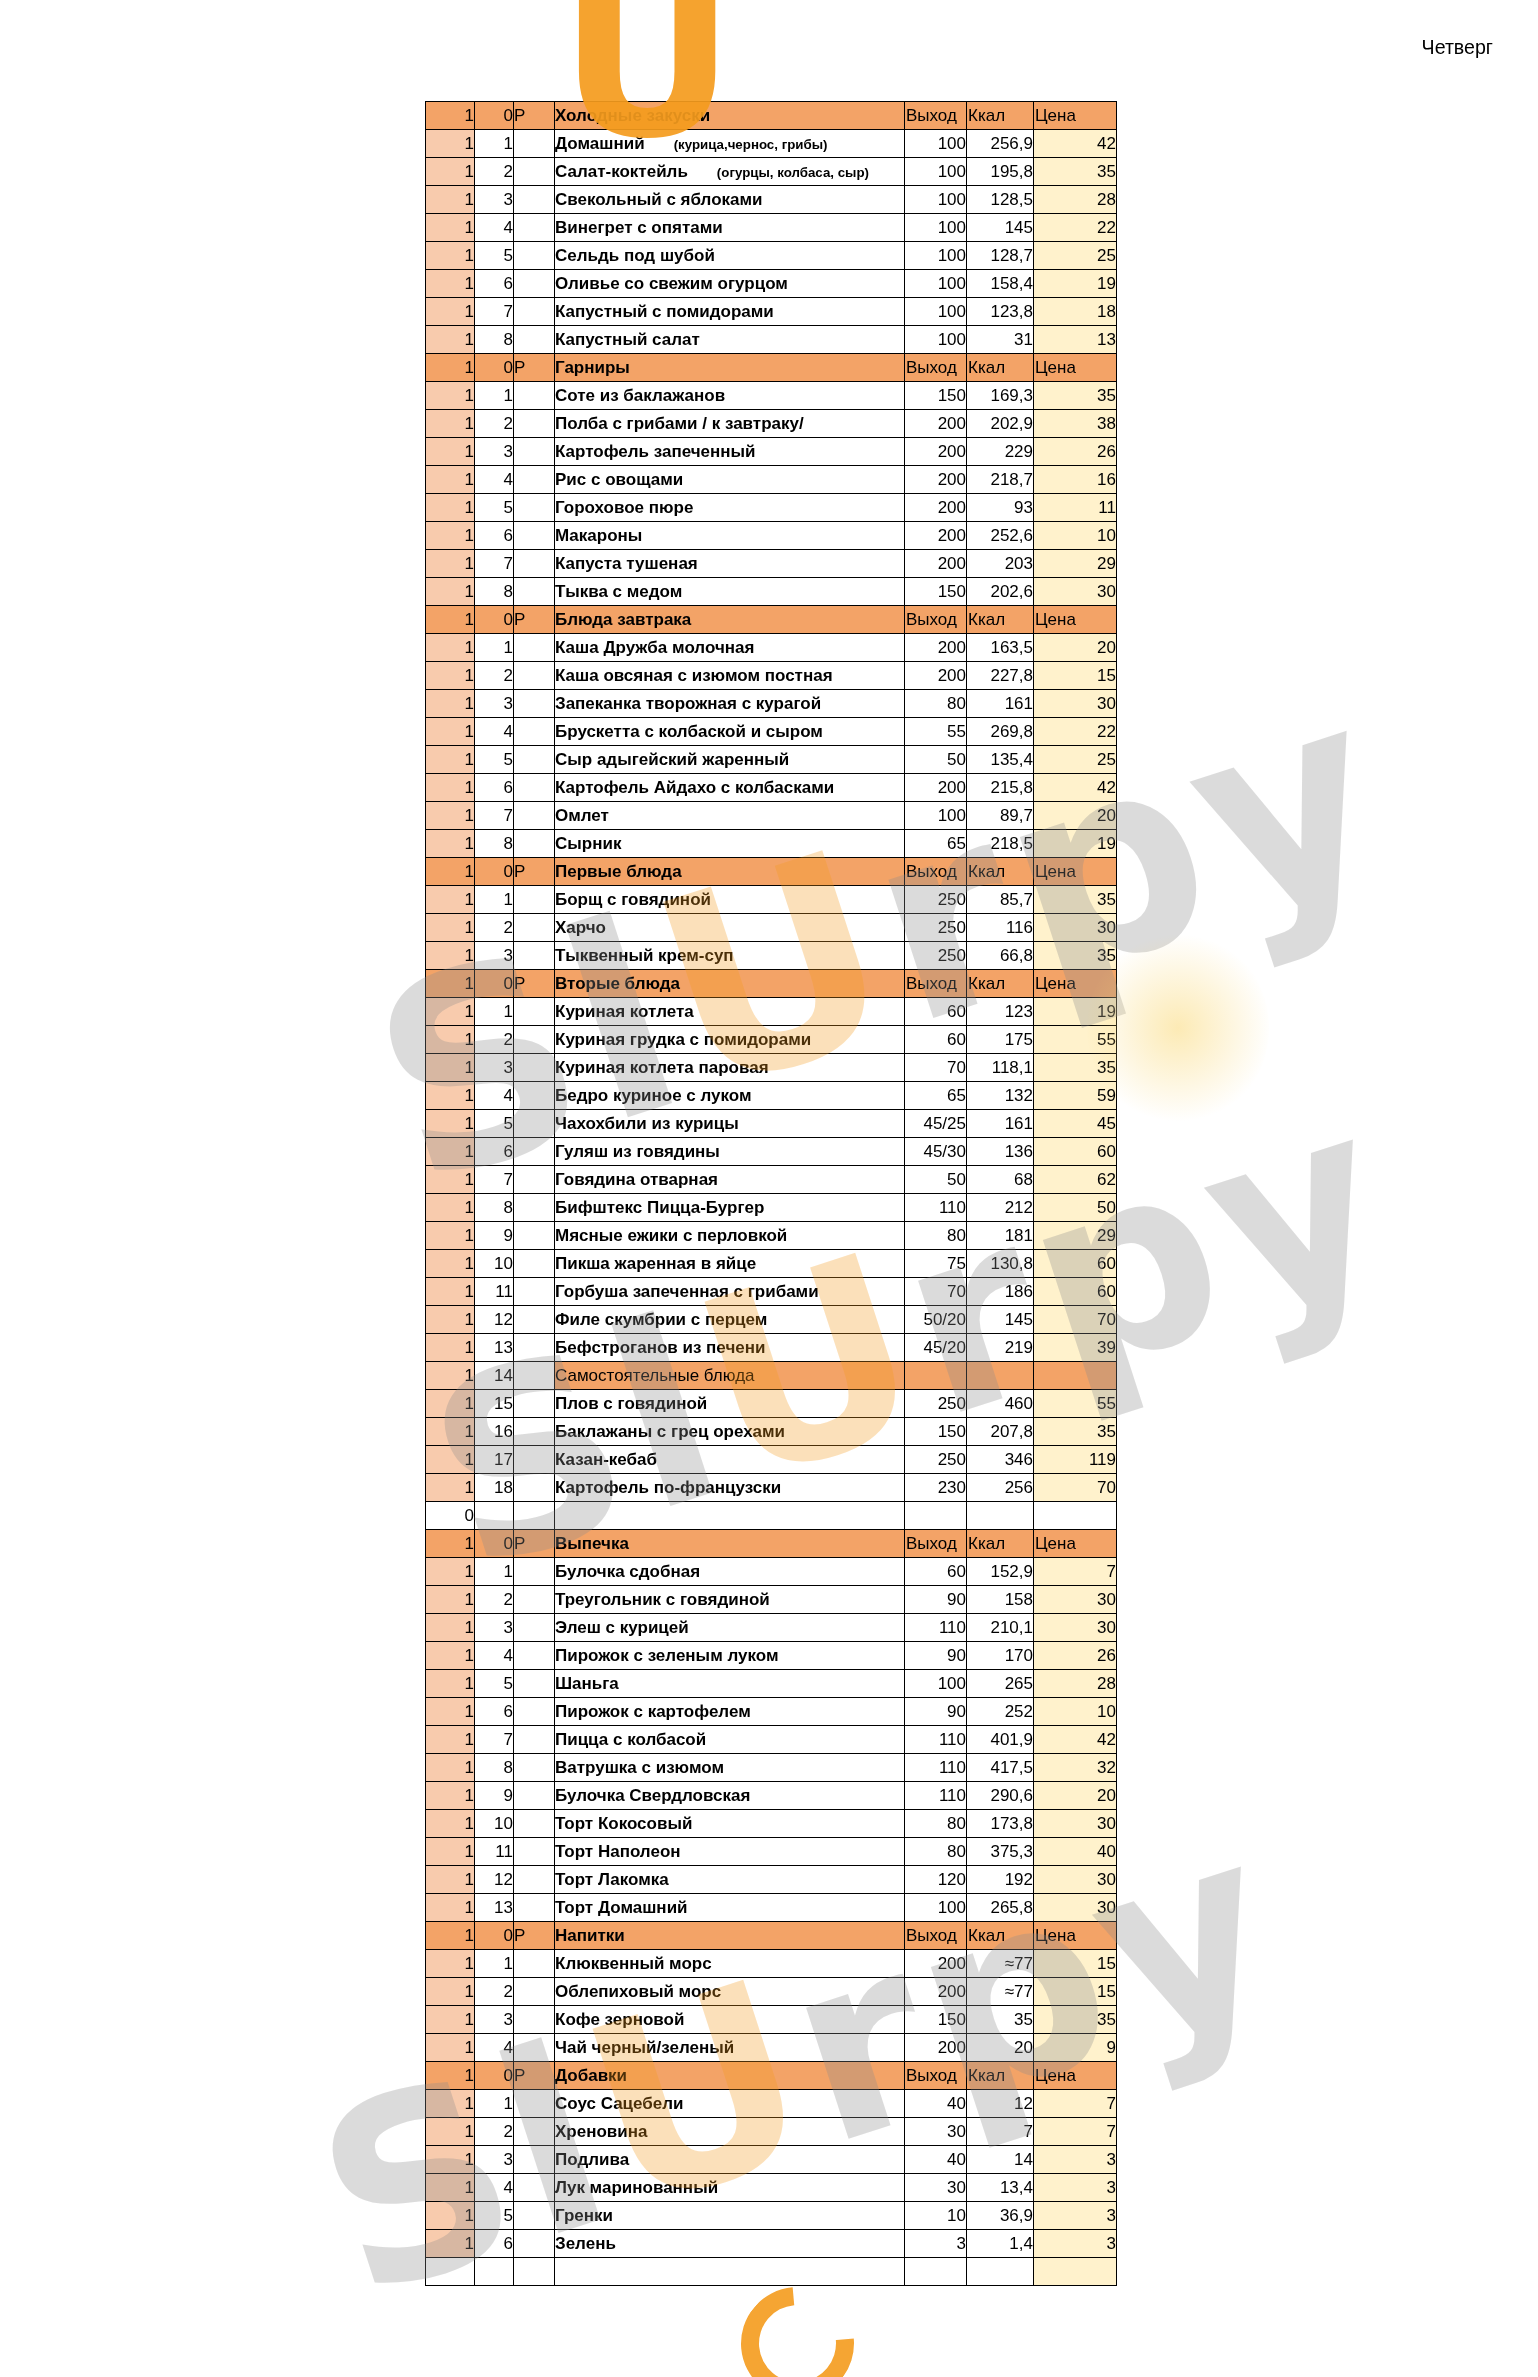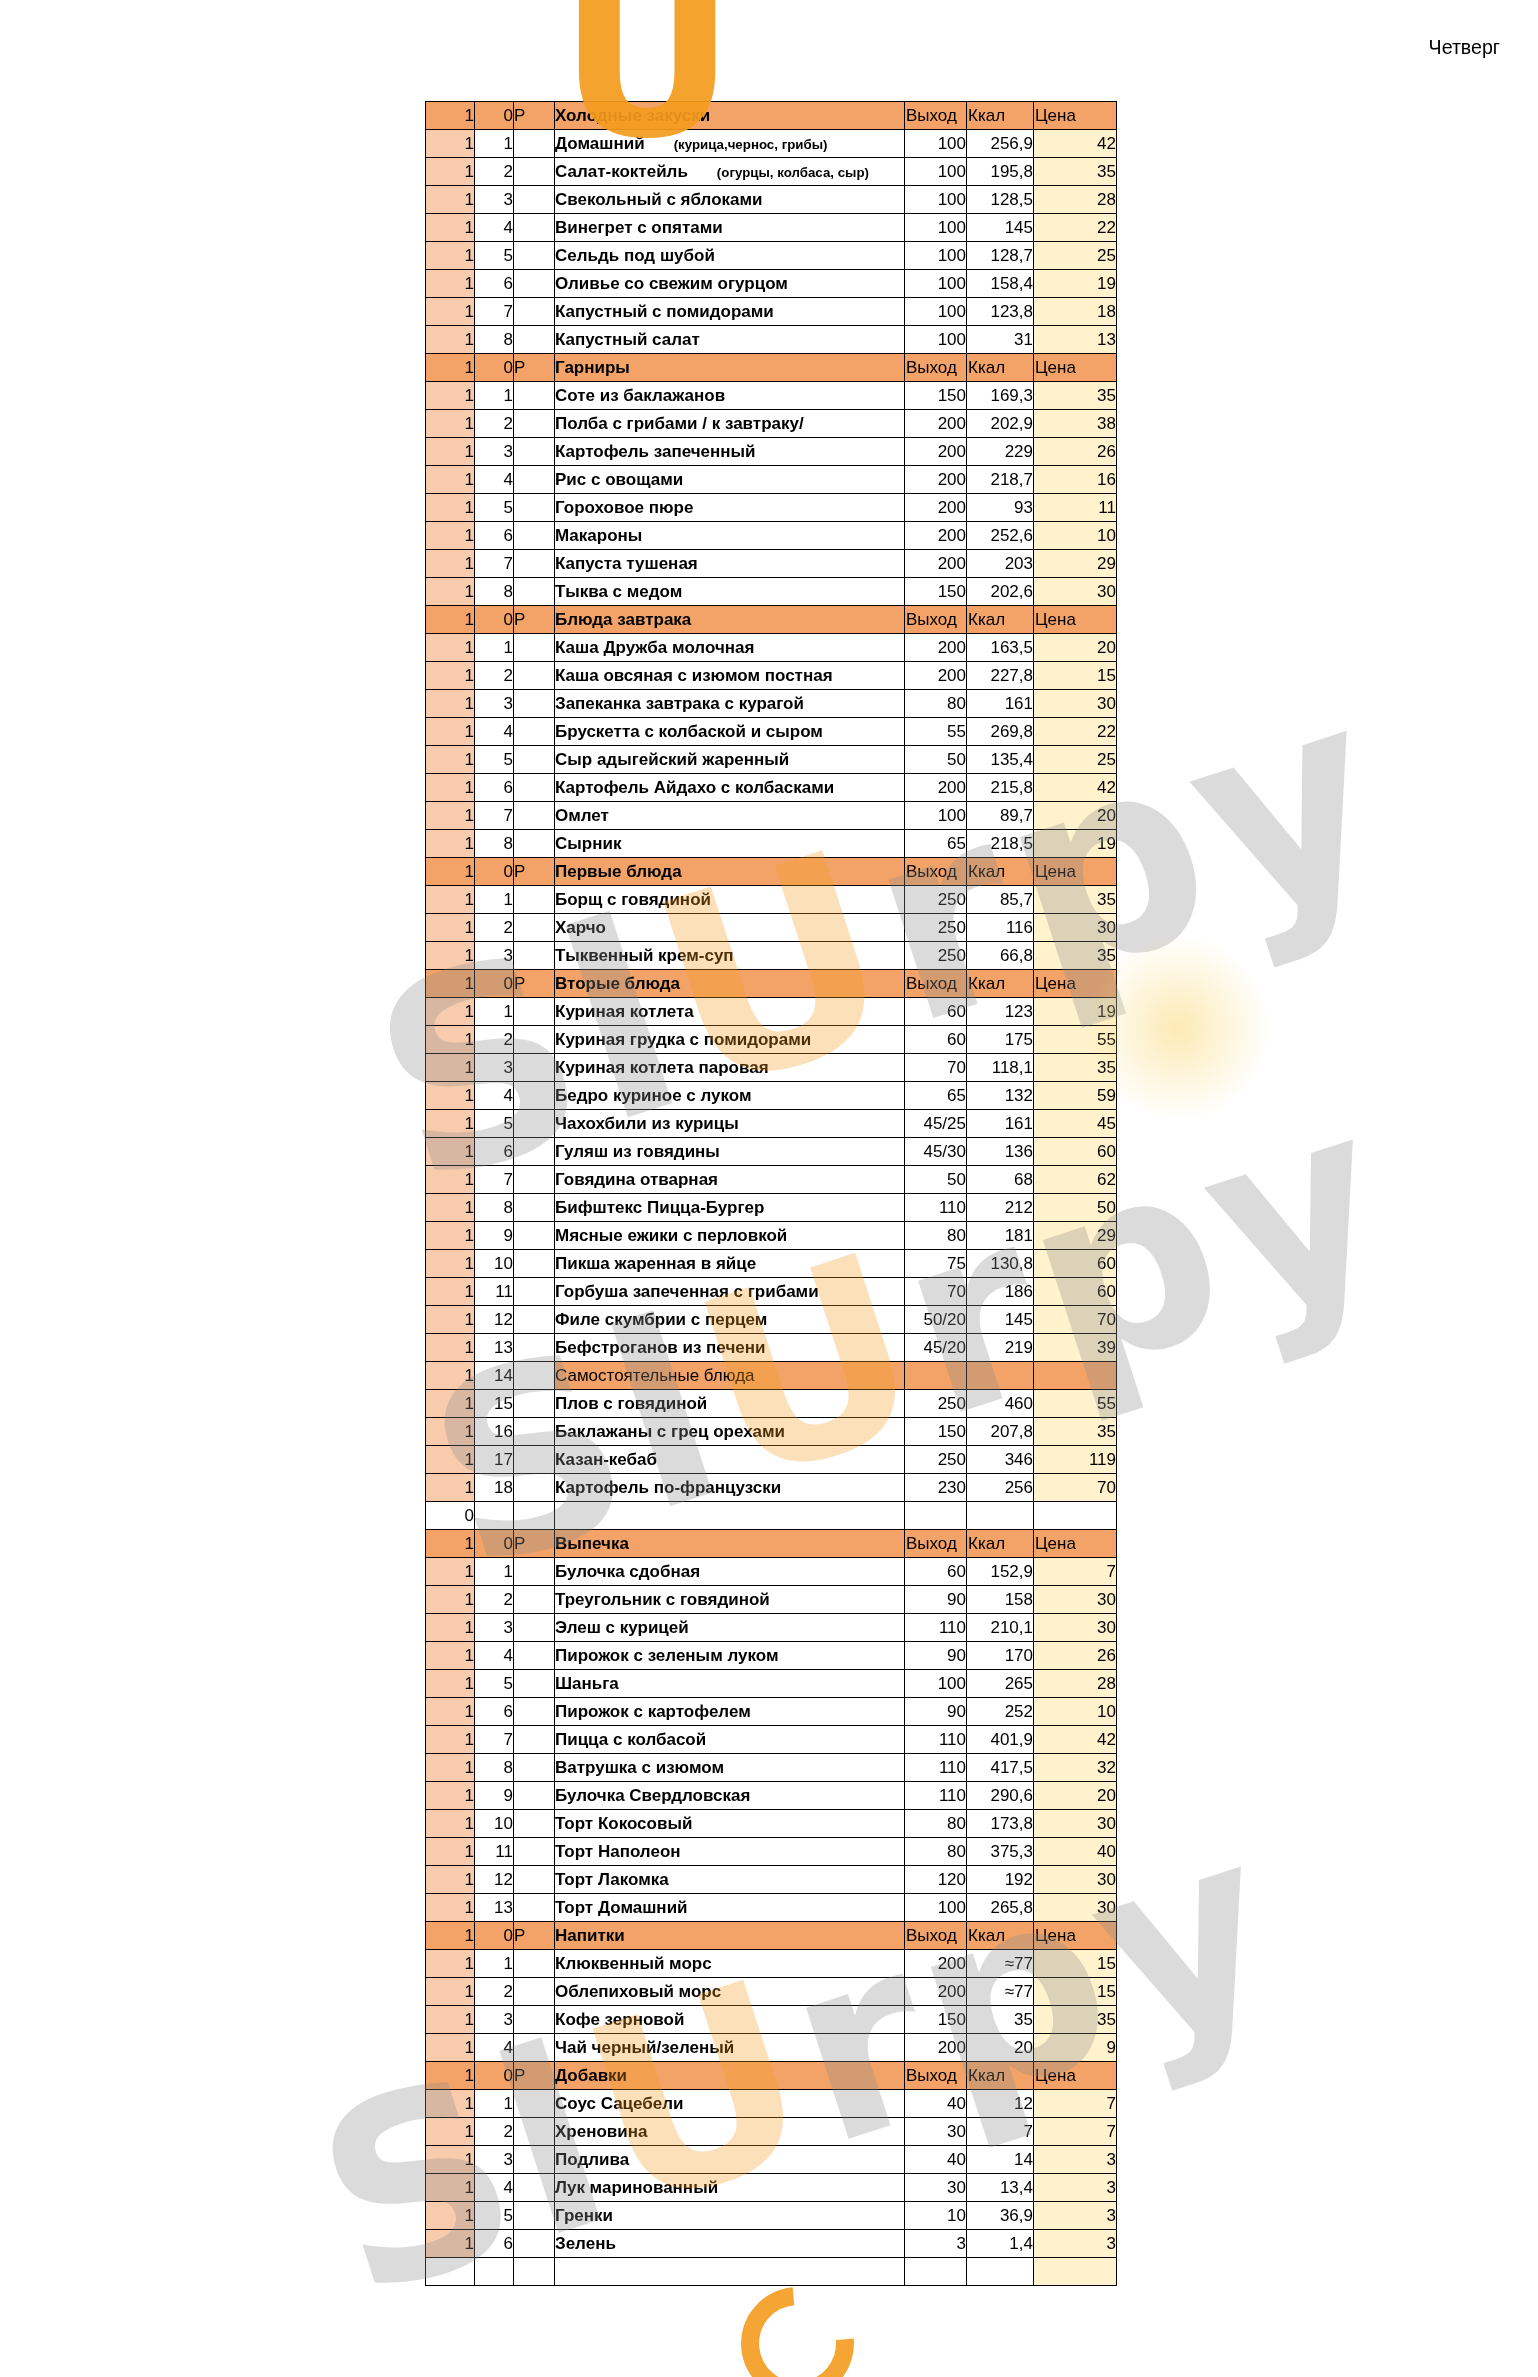--- a/index.html
+++ b/index.html
@@ -5,21 +5,21 @@
   html,body{margin:0;padding:0;}
   body{
     width:1538px;height:2377px;
     background:#ffffff;
     font-family:"Liberation Sans",sans-serif;
     position:relative;
     overflow:hidden;
     color:#000;
   }
   .day-label{
-    position:absolute;top:36px;right:38px;
+    position:absolute;top:36px;right:45px;
     font-size:19.6px;color:#000;z-index:2;
   }
   table.menu{
     position:absolute;left:425px;top:101px;
     border-collapse:collapse;table-layout:fixed;
     z-index:1;background:#fff;
   }
   table.menu td{
     border:1.4px solid var(--border,#000);
     height:28px;
@@ -281,21 +281,21 @@
           <td class="cc"></td>
           <td class="cn"><span class="nm">Каша овсяная с изюмом постная</span></td>
           <td class="co">200</td>
           <td class="ck">227,8</td>
           <td class="cp price">15</td>
         </tr>
         <tr>
           <td class="ca flag">1</td>
           <td class="cb">3</td>
           <td class="cc"></td>
-          <td class="cn"><span class="nm">Запеканка завтрака с курагой</span></td>
+          <td class="cn"><span class="nm">Запеканка творожная с курагой</span></td>
           <td class="co">80</td>
           <td class="ck">161</td>
           <td class="cp price">30</td>
         </tr>
         <tr>
           <td class="ca flag">1</td>
           <td class="cb">4</td>
           <td class="cc"></td>
           <td class="cn"><span class="nm">Брускетта с колбаской и сыром</span></td>
           <td class="co">55</td>

